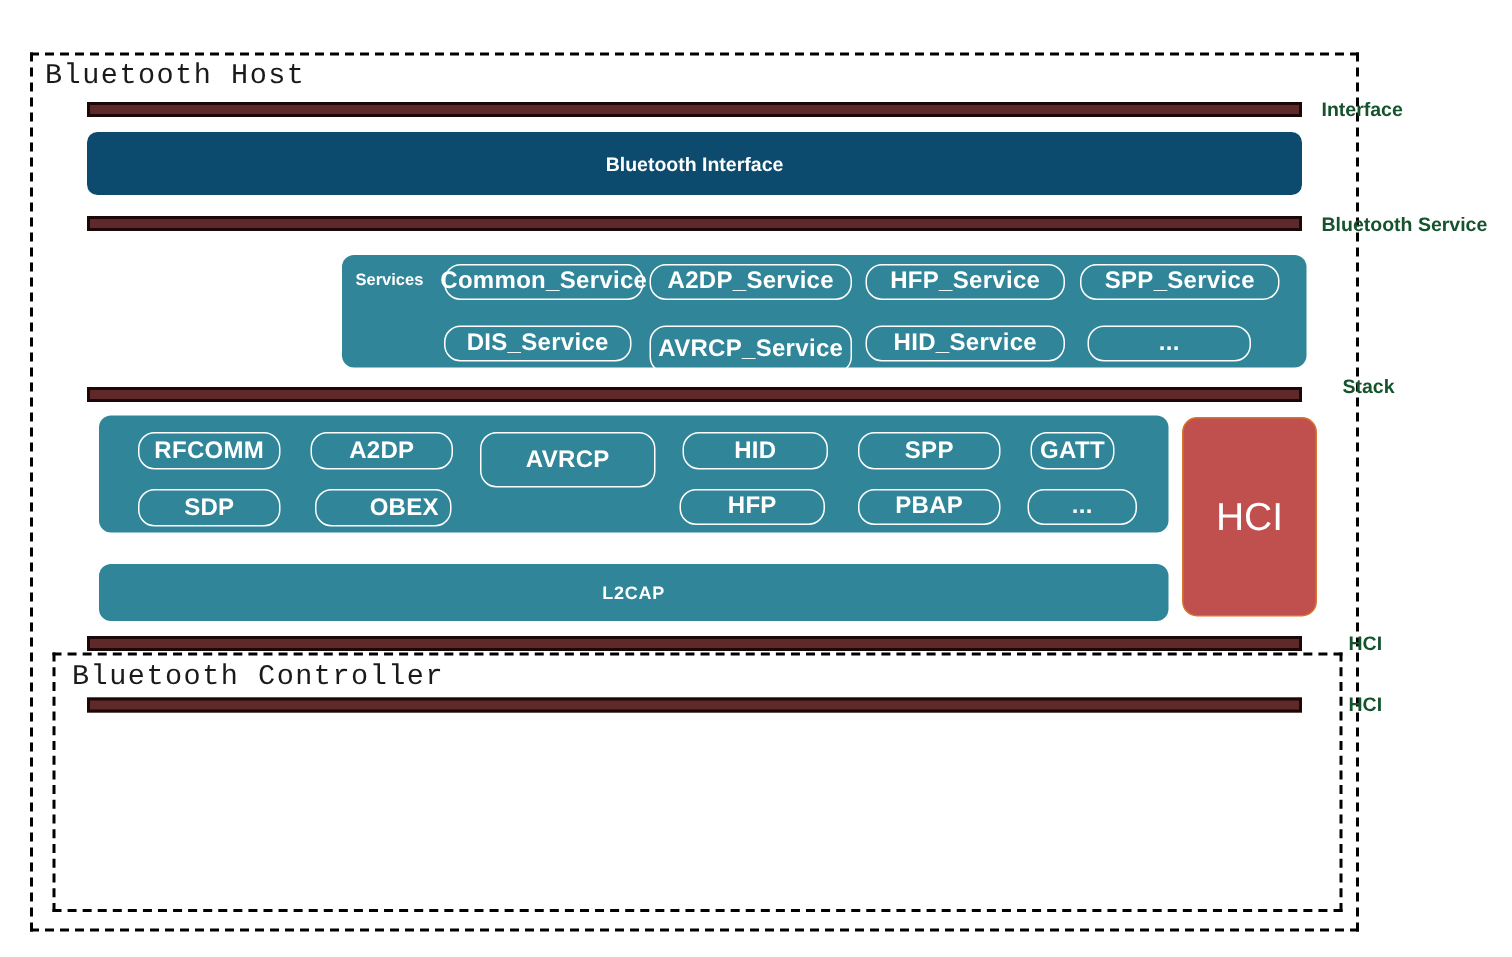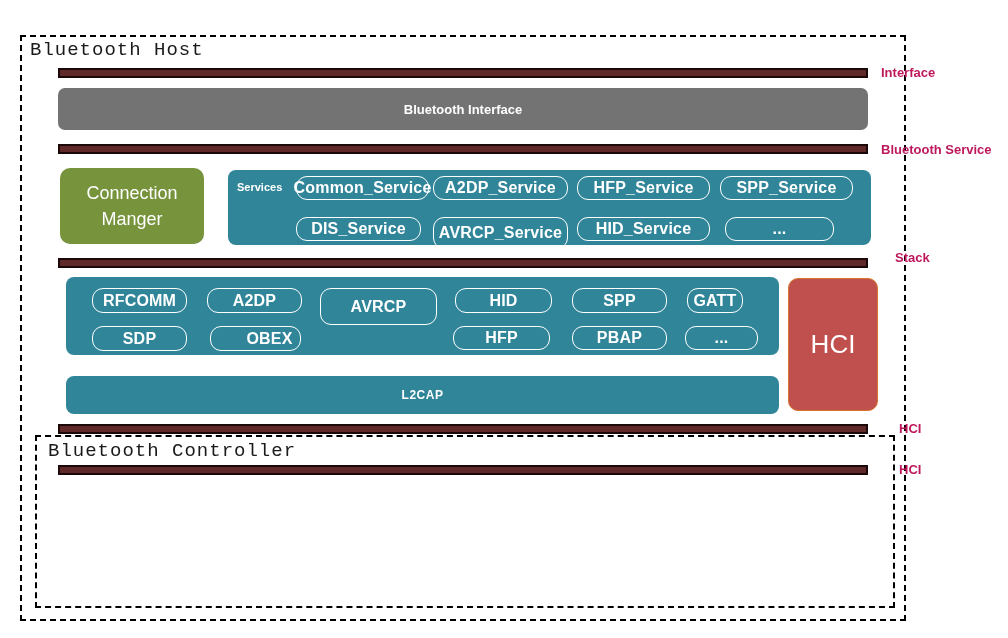--- a/index.html
+++ b/index.html
@@ -12,31 +12,31 @@
   .abs { position:absolute; }
   .dashed-box { border:2px dashed #000; background:transparent; }
   .diagram-title {
     font-family:"Liberation Mono","DejaVu Sans Mono",monospace;
     font-size:19px; color:#1a1a1a; white-space:nowrap; letter-spacing:1px;
   }
   .bus-bar {
     height:10px; background:#5E2928; border:2px solid #1b0808;
   }
   .side-label {
-    font-size:13px; font-weight:bold; color:#be185d; white-space:nowrap;
+    font-size:13px; font-weight:bold; color:#14532d; white-space:nowrap;
   }
   .panel { background:#308599; border-radius:8px; }
   .pill {
     position:absolute; border:1.5px solid #ffffff; border-radius:11px;
     color:#ffffff; font-weight:bold; font-size:16px;
     display:flex; align-items:center; justify-content:center;
     white-space:nowrap; background:transparent; letter-spacing:0.2px;
   }
   .orange-bar {
-    background:#737373; border-radius:7px; color:#fff; font-weight:bold;
+    background:#0c4a6e; border-radius:7px; color:#fff; font-weight:bold;
     font-size:13px; display:flex; align-items:center; justify-content:center;
   }
   .green-box {
     background:#77933C; border-radius:10px; color:#fff; font-size:18px;
     display:flex; align-items:center; justify-content:center; text-align:center;
     line-height:1.45; padding:0 14px;
   }
   .red-box {
     background:#C0504D; border:1px solid #D9742C; border-radius:10px;
     color:#fff; font-size:26px; display:flex; align-items:center;
@@ -56,21 +56,20 @@
 
   <div class="abs dashed-box" style="left:20px; top:35px; width:886px; height:586px;"></div>
   <div class="abs diagram-title" style="left:30px; top:39px;">Bluetooth Host</div>
 
   <div class="abs bus-bar" style="left:58px; top:68px; width:810px;"></div>
 
   <div class="abs orange-bar" style="left:58px; top:88px; width:810px; height:42px;">Bluetooth Interface</div>
 
   <div class="abs bus-bar" style="left:58px; top:144px; width:810px;"></div>
 
-  <div class="abs green-box" style="left:60px; top:168px; width:144px; height:76px;">Connection Manger</div>
 
   <div class="abs panel" style="left:228px; top:170px; width:643px; height:75px;">
     <div class="abs panel-label" style="left:9px; top:11px;">Services</div>
     <div class="pill" style="left:68px; top:6px;  width:133px; height:24px;">Common_Service</div>
     <div class="pill" style="left:205px; top:6px; width:135px; height:24px;">A2DP_Service</div>
     <div class="pill" style="left:349px; top:6px; width:133px; height:24px;">HFP_Service</div>
     <div class="pill" style="left:492px; top:6px; width:133px; height:24px;">SPP_Service</div>
     <div class="pill" style="left:68px; top:47px;  width:125px; height:24px;">DIS_Service</div>
     <div class="pill" style="left:205px; top:47px; width:135px; height:32px;">AVRCP_Service</div>
     <div class="pill" style="left:349px; top:47px; width:133px; height:24px;">HID_Service</div>

